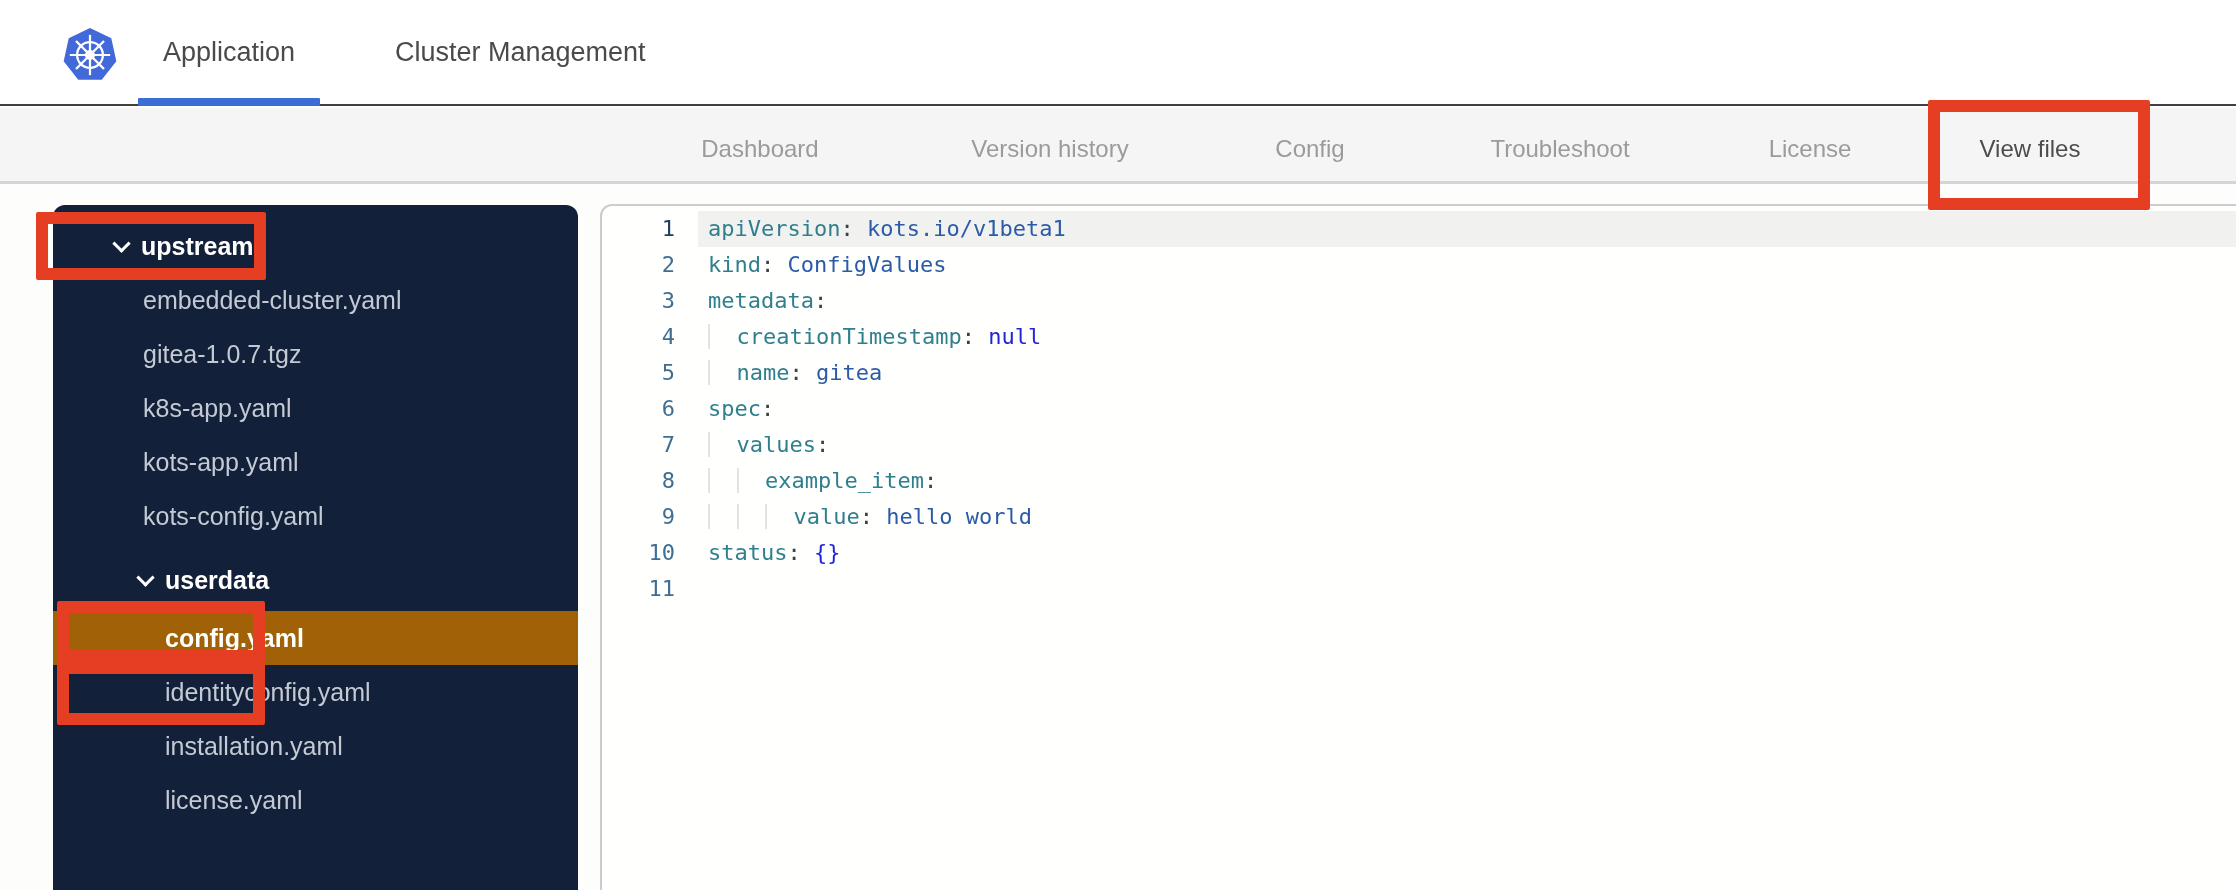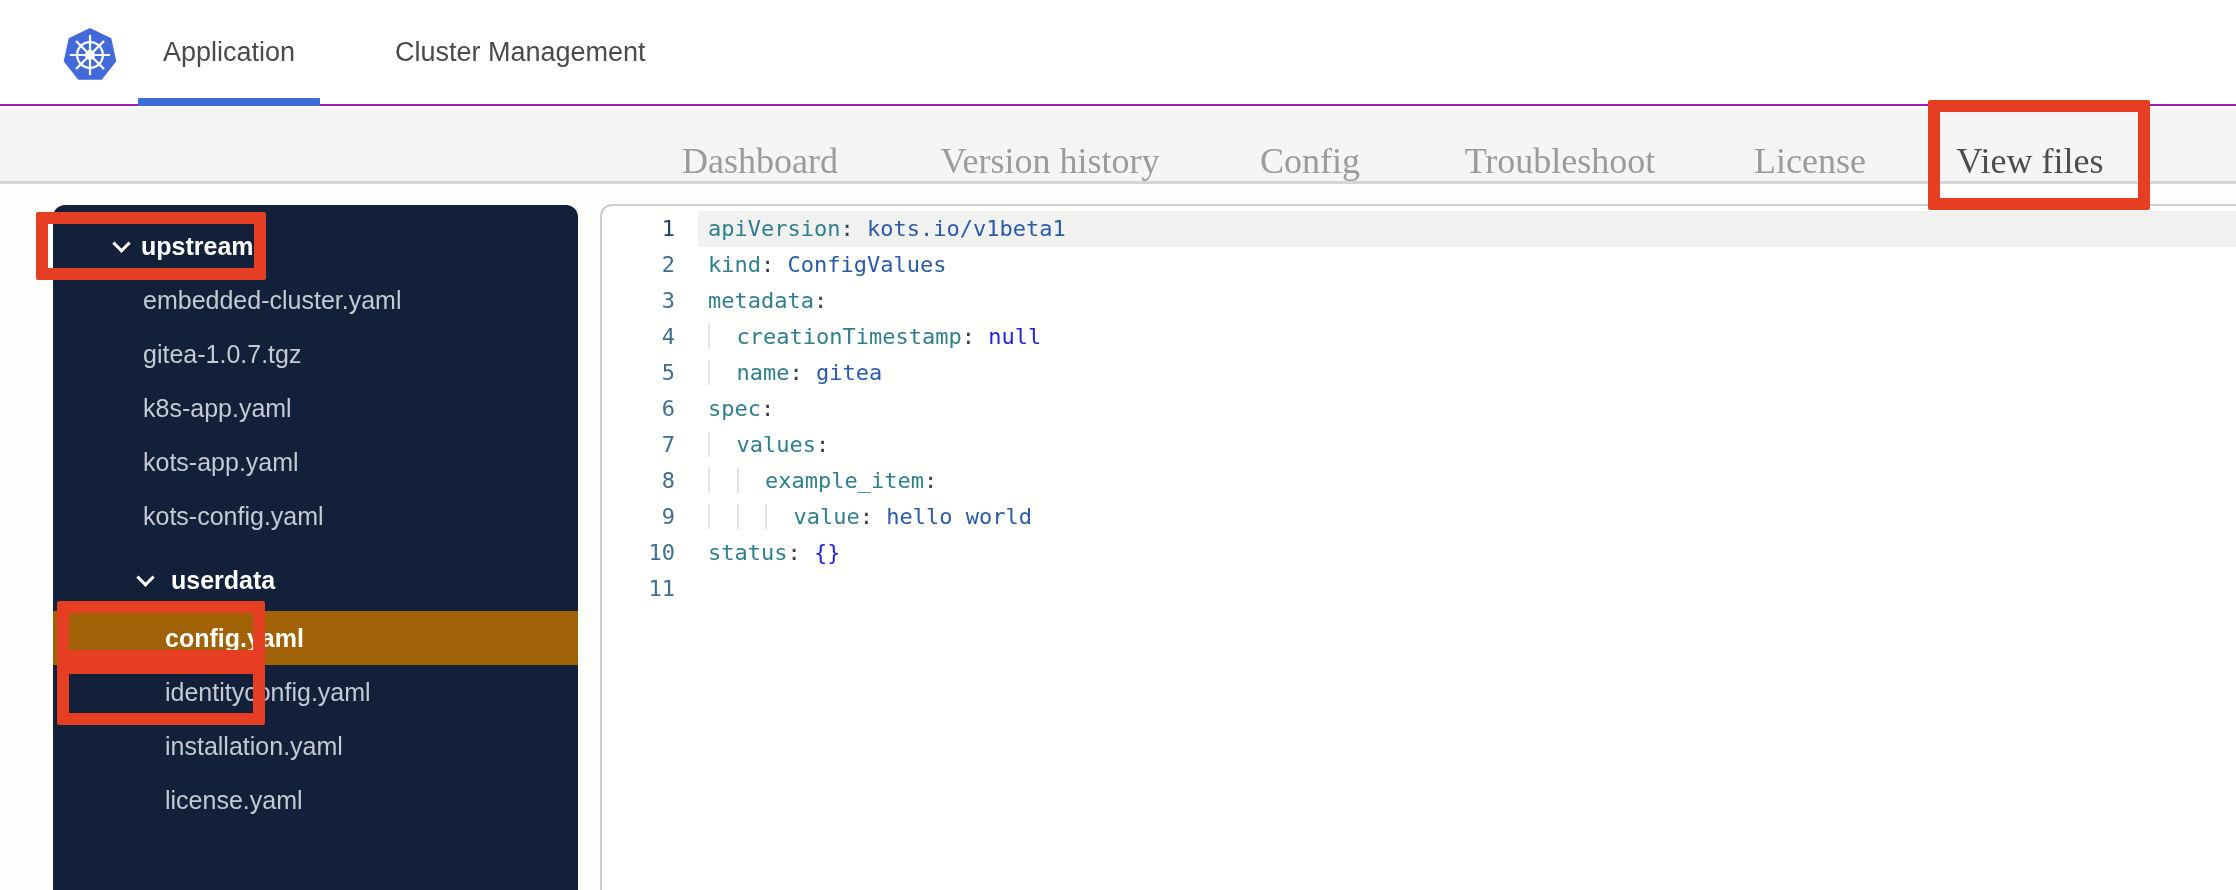--- a/index.html
+++ b/index.html
@@ -5,44 +5,43 @@
   * { margin:0; padding:0; box-sizing:border-box; }
   html,body { width:2236px; height:890px; }
   body {
     position:relative; overflow:hidden; background:#fdfdfc;
     font-family:"Liberation Sans", sans-serif;
   }
 
   
   .nav1 {
     position:absolute; left:0; top:0; right:0; height:106px;
-    background:#ffffff; border-bottom:2px solid #a21caf; z-index:2;
+    background:#ffffff; border-bottom:2px solid #404040; z-index:2;
   }
   .logo { position:absolute; left:62px; top:26px; width:56px; height:58px; }
   .nav1-tab {
     position:absolute; top:0; height:104px; display:flex; align-items:center;
     font-size:27px; color:#4a4a4a; cursor:pointer;
   }
   .nav1-tab.app { left:163px; }
   .nav1-tab.cluster { left:395px; }
   .nav1-underline {
     position:absolute; left:138px; top:98px; width:182px; height:8px;
     background:#3b6cd8; border-radius:1px;
   }
 
   
   .nav2 {
     position:absolute; left:0; top:108px; right:0; height:76px;
     background:#f5f5f6; border-bottom:3px solid #d3d6d9; z-index:1;
   }
   .nav2-tab {
-    position:absolute; top:16px; height:73px; display:flex; align-items:center;
-    transform:translateX(-50%); font-size:36px; color:#9b9b9b; cursor:pointer;
+    position:absolute; top:4px; height:73px; display:flex; align-items:center;
+    transform:translateX(-50%); font-size:24px; color:#9b9b9b; cursor:pointer;
     white-space:nowrap;
-    font-family:Liberation Serif, serif;
   }
   .nav2-tab.active { color:#4d4d4d; }
   .t-dashboard { left:760px; }
   .t-versionhistory { left:1050px; }
   .t-config { left:1310px; }
   .t-troubleshoot { left:1560px; }
   .t-license { left:1810px; }
   .t-viewfiles { left:2030px; }
 
   
@@ -54,21 +53,21 @@
   .tree-row {
     height:54px; display:flex; align-items:center;
     font-size:25px; color:#c3cad3; cursor:pointer; white-space:nowrap;
   }
   .tree-row.folder { color:#ffffff; font-weight:bold; }
   .tree-row.lvl0 { padding-left:62px; }
   .tree-row.lvl1 { padding-left:90px; }
   .tree-row.folder.lvl1 { padding-left:86px; }
   .tree-row.lvl2 { padding-left:112px; }
   .tree-row.selected { background:#a16207; color:#ffffff; font-weight:bold; }
-  .tree-row.m-top10 { margin-top:10px;gap:6px; }
+  .tree-row.m-top10 { margin-top:10px; }
   .tree-row.m-top4 { margin-top:4px; }
   .chev {
     width:13px; height:13px; border-right:3px solid #ffffff; border-bottom:3px solid #ffffff;
     transform:rotate(45deg) translate(-2px,-2px); margin-right:13px; flex-shrink:0;
   }
 
   
   .editor {
     position:absolute; left:600px; top:204px; right:-14px; bottom:-14px;
     background:#fffffe; border:2px solid #c9cdd0; border-radius:12px;

